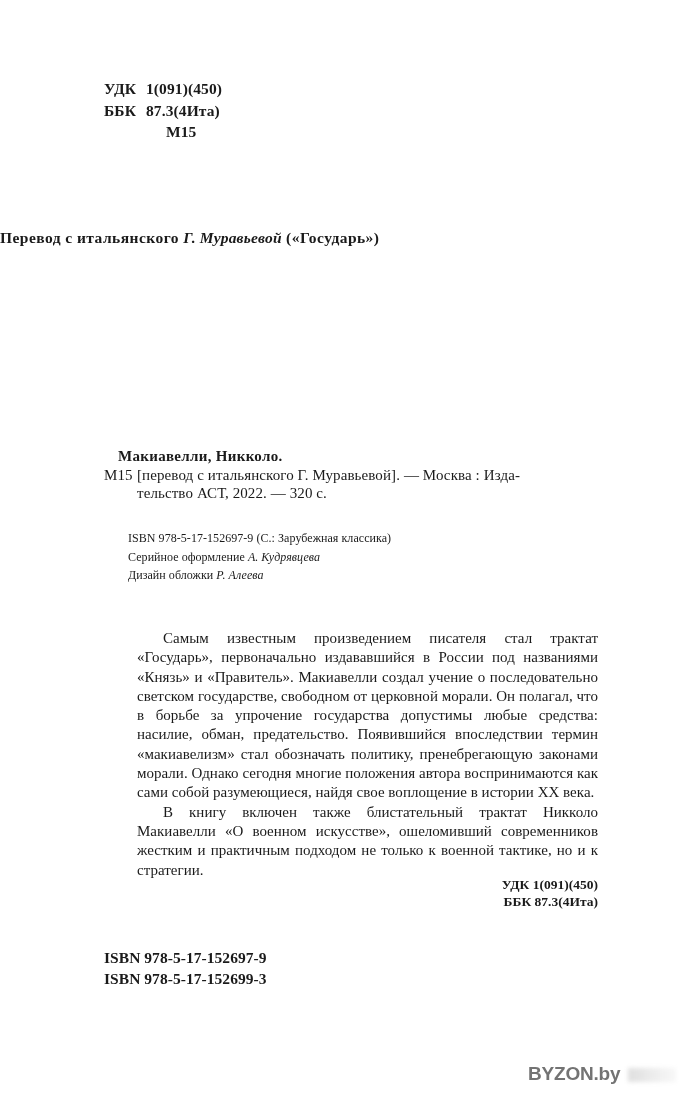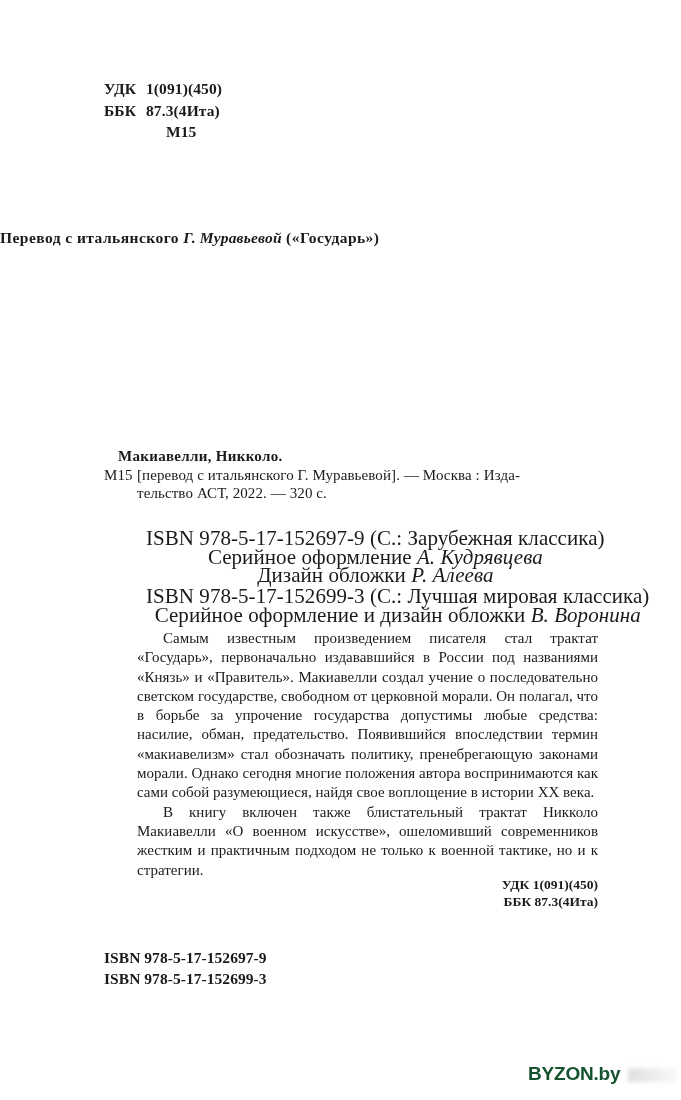--- a/index.html
+++ b/index.html
@@ -77,25 +77,24 @@
   .biblio-marker {
     position: absolute;
     left: 0;
     top: 0;
   }
   .biblio-body .ln { display: block; white-space: nowrap; }
 
   
   .isbn-group {
     position: absolute;
-    left: 146px;
-    font-size: 21px;
+    left: 128px;
+    font-size: 12px;
     line-height: 18.6px;
     letter-spacing: 0.05px;
-    text-align: center;
   }
   .isbn-group.g1 { top: 529px; }
   .isbn-group.g2 { top: 587px; }
   .isbn-group .ln { display: block; white-space: nowrap; }
   .isbn-group .ital { font-style: italic; }
 
   
   .annotation {
     position: absolute;
     left: 137px;
@@ -153,21 +152,21 @@
 
   
   .watermark {
     position: absolute;
     left: 528px;
     top: 1063px;
     font-family: "Liberation Sans", "DejaVu Sans", sans-serif;
     font-weight: bold;
     font-size: 19px;
     letter-spacing: -0.2px;
-    color: #14532d;
+    color: #737373;
     white-space: nowrap;
   }
   .watermark-smudge {
     position: absolute;
     left: 628px;
     top: 1068px;
     width: 48px;
     height: 14px;
     background: linear-gradient(90deg, rgba(150,150,150,0.30), rgba(190,190,190,0.10));
     filter: blur(2px);
@@ -194,24 +193,20 @@
       <span class="ln">тельство АСТ, 2022. — 320 с.</span>
     </div>
   </div>
 
   <div class="isbn-group g1">
     <span class="ln">ISBN 978-5-17-152697-9 (С.: Зарубежная классика)</span>
     <span class="ln"><span>Серийное оформление </span><span class="ital">А. Кудрявцева</span></span>
     <span class="ln"><span>Дизайн обложки </span><span class="ital">Р. Алеева</span></span>
   </div>
 
-  <div class="isbn-group g2">
-    <span class="ln">ISBN 978-5-17-152699-3 (С.: Лучшая мировая классика)</span>
-    <span class="ln"><span>Серийное оформление и дизайн обложки </span><span class="ital">В. Воронина</span></span>
-  </div>
 
   <div class="annotation">
     <p>Самым известным произведением писателя стал трактат «Государь», первоначально издававшийся в России под названиями «Князь» и «Правитель». Макиавелли создал учение о последовательно светском государстве, свободном от церковной морали. Он полагал, что в борьбе за упрочение государства допустимы любые средства: насилие, обман, предательство. Появившийся впоследствии термин «макиавелизм» стал обозначать политику, пренебрегающую законами морали. Однако сегодня многие положения автора воспринимаются как сами собой разумеющиеся, найдя свое воплощение в истории XX века.</p>
     <p>В книгу включен также блистательный трактат Никколо Макиавелли «О военном искусстве», ошеломивший современников жестким и практичным подходом не только к военной тактике, но и к стратегии.</p>
   </div>
 
   <div class="udk-repeat">
     <span class="ln">УДК 1(091)(450)</span>
     <span class="ln">ББК 87.3(4Ита)</span>
   </div>

